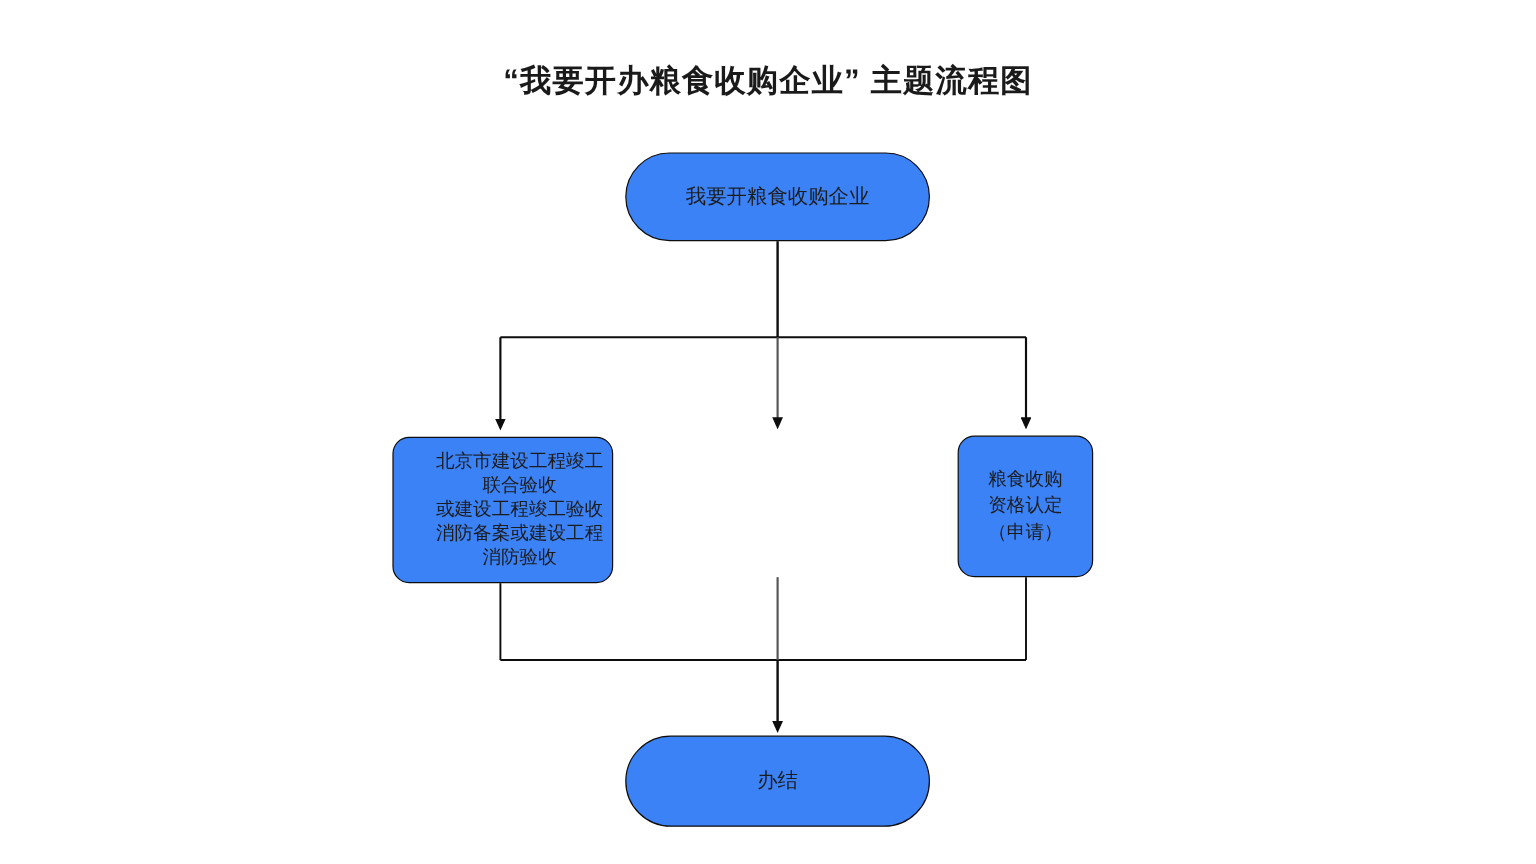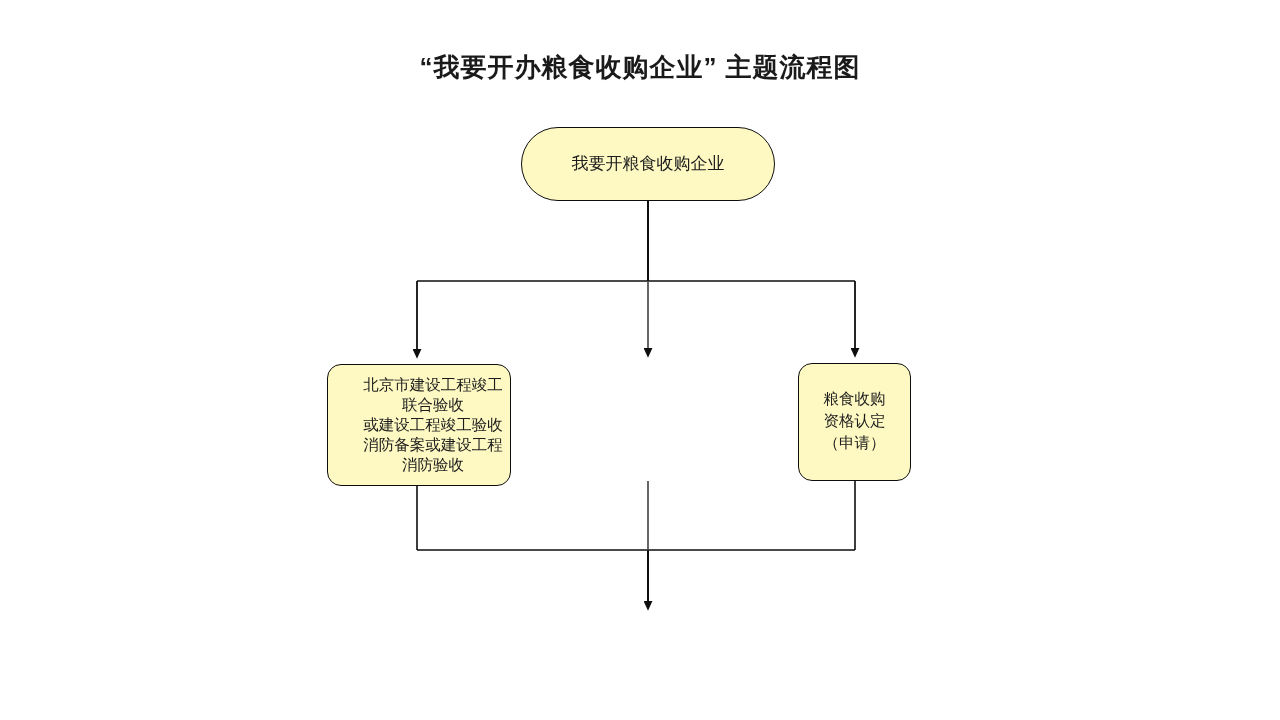--- a/index.html
+++ b/index.html
@@ -36,21 +36,21 @@
     font-size: 26px;
     font-weight: bold;
     color: #1a1a1a;
     letter-spacing: 1px;
     white-space: pre;
   }
   .node {
     position: absolute;
     box-sizing: border-box;
     border: 1.6px solid #0d0d0d;
-    background: #fef9c3;
+    background: #3b82f6;
     display: flex;
     align-items: center;
     justify-content: center;
     text-align: center;
     color: #1c1c1c;
     line-height: 1.22;
   }
   .node.terminal {
     border-radius: 999px;
     font-size: 17px;
@@ -61,21 +61,21 @@
   }
   .node-text {
     white-space: pre-line;
     padding: 0 4px;
   }
 
   
   #node-start  { left: 521px; top: 127px; width: 254px; height: 74px; }
   #node-left   { left: 327px; top: 364px; width: 184px; height: 122px; padding-left: 28px; }
   #node-mid    { left: 593px; top: 363px; width: 113px; height: 118px; }
-  #node-right  { left: 798px; top: 363px; width: 113px; height: 118px; font-family: Liberation Mono, monospace; }
+  #node-right  { left: 798px; top: 363px; width: 113px; height: 118px; }
   #node-end    { left: 521px; top: 613px; width: 254px; height: 76px; }
 
   #node-left .node-text { font-size: 15.5px; line-height: 1.3; }
   #node-mid .node-text  { font-size: 15.5px; line-height: 1.42; }
   #node-right .node-text{ font-size: 15.5px; line-height: 1.42; }
 </style>
 </head>
 <body>
 
 <div id="canvas">
@@ -122,14 +122,17 @@
 消防验收</span>
   </div>
 
 
   <div class="node process" id="node-right">
     <span class="node-text">粮食收购
 资格认定
 （申请）</span>
   </div>
 
+  <div class="node terminal" id="node-end">
+    <span class="node-text">办结</span>
+  </div>
 
 </div>
 
 </body></html>

